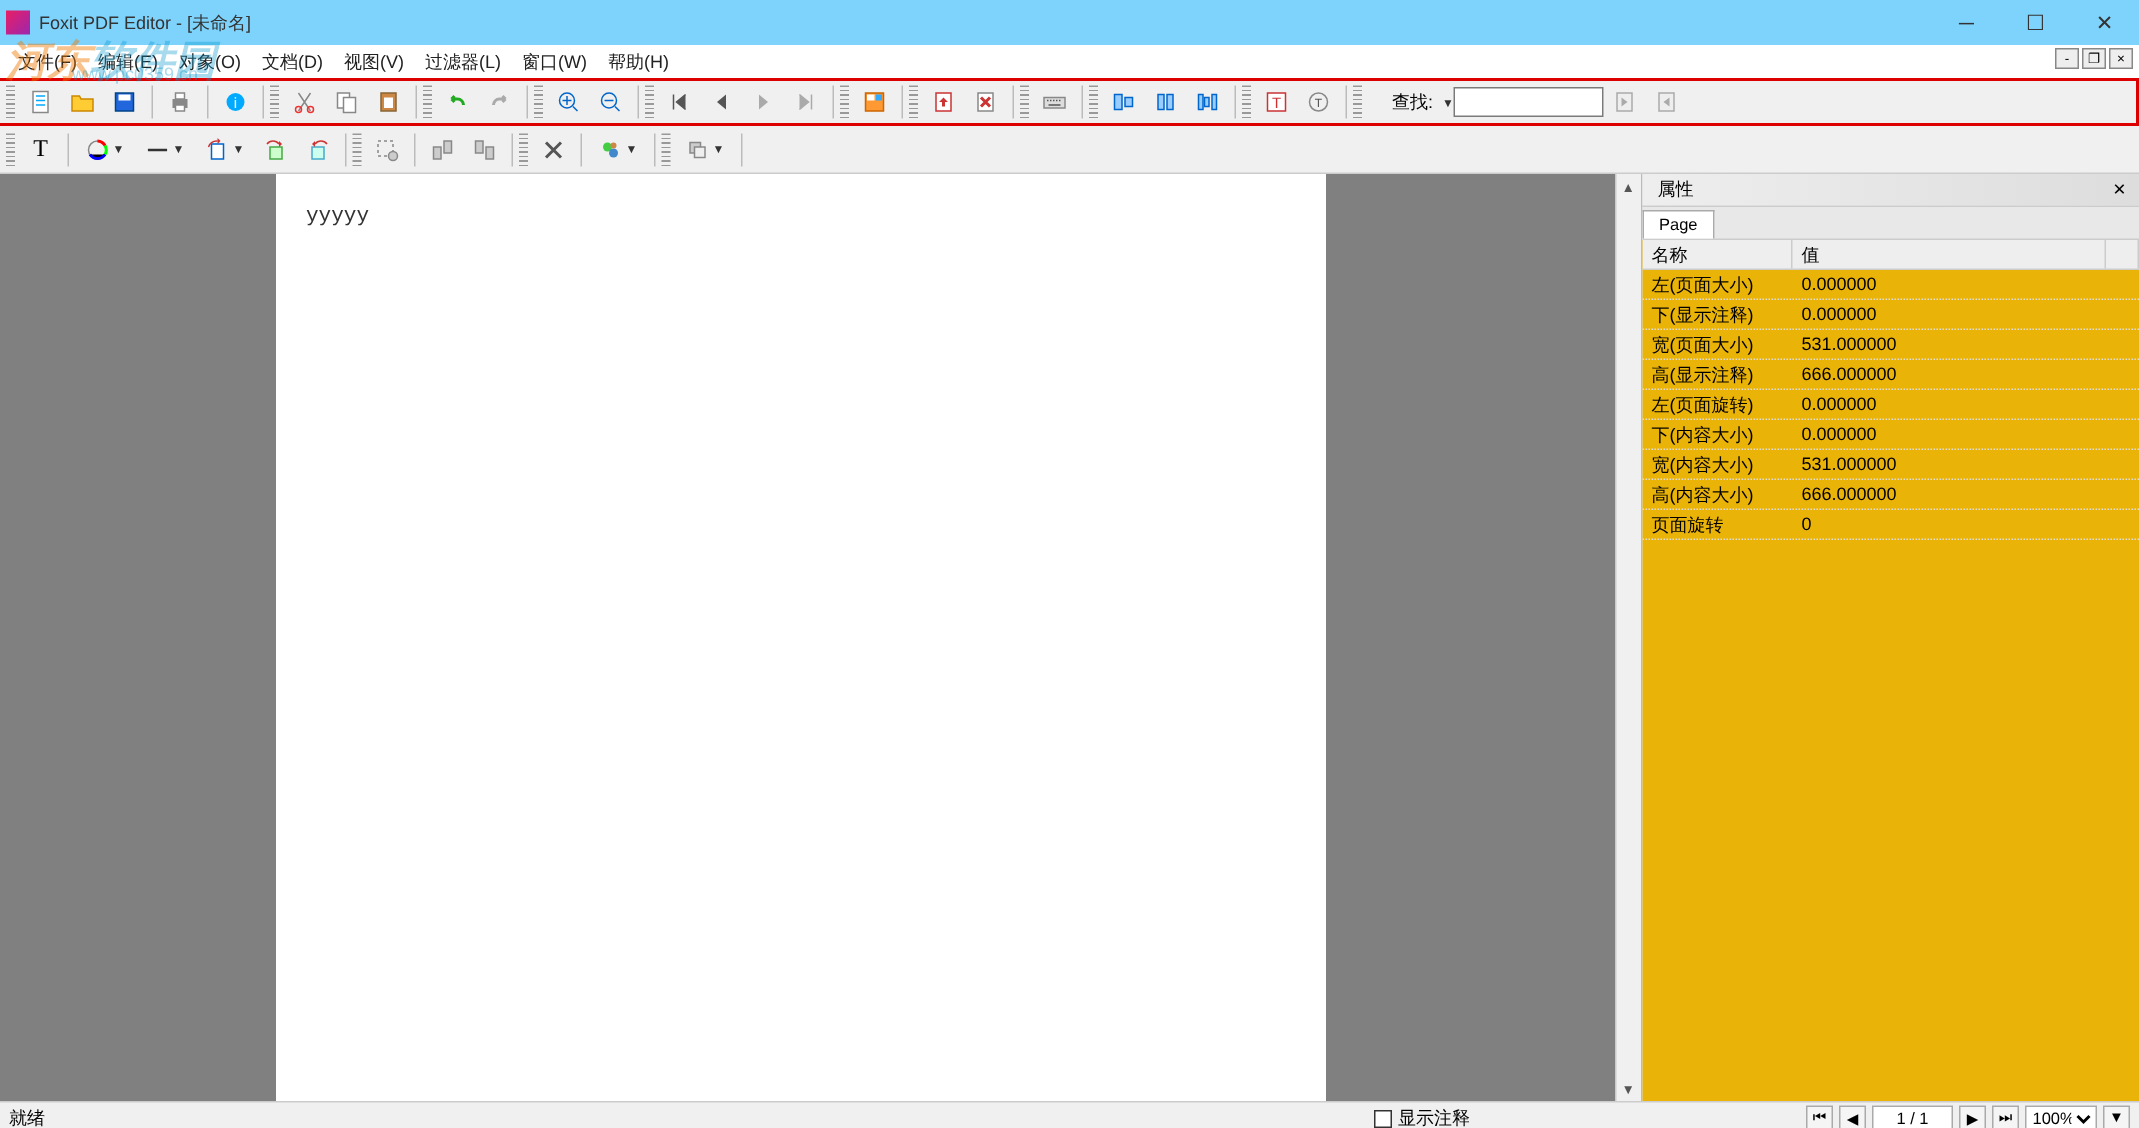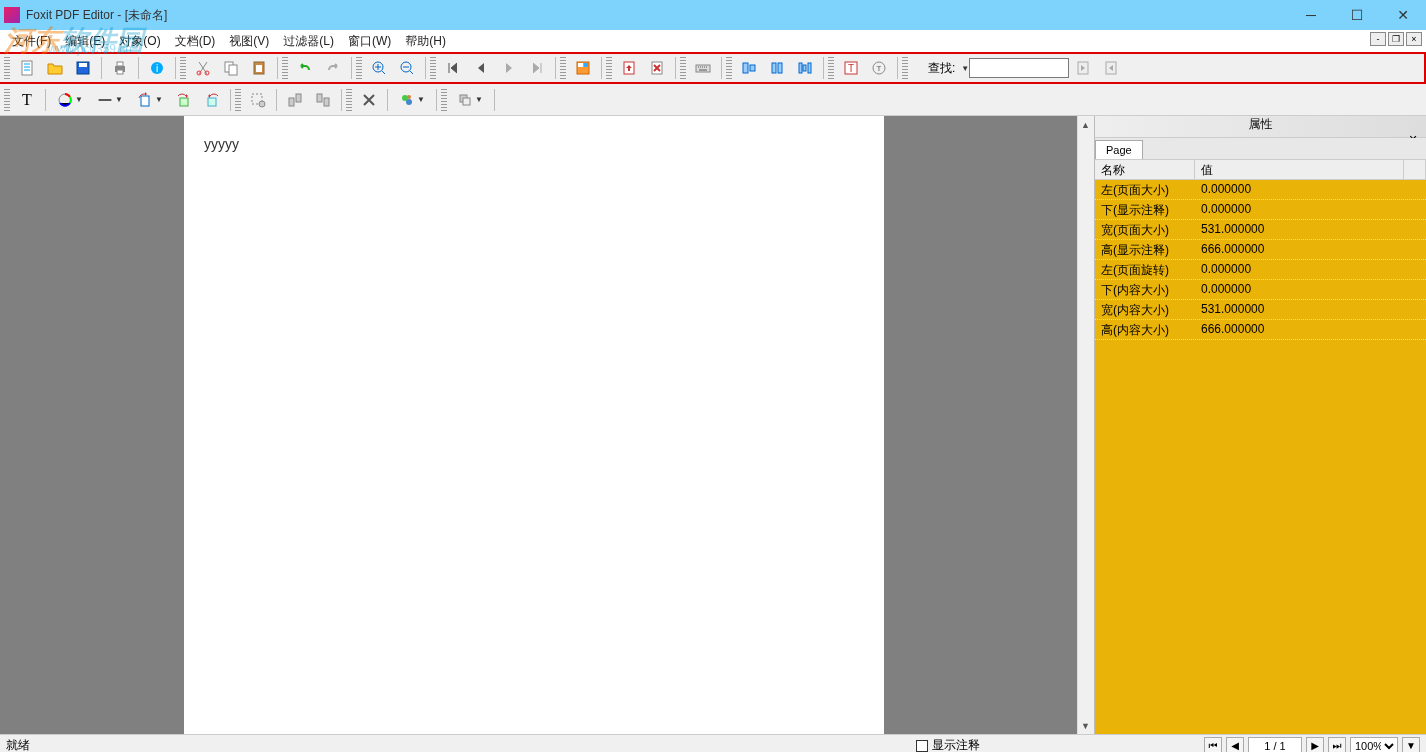--- a/index.html
+++ b/index.html
@@ -25,26 +25,26 @@
 .tbtn.wide { width: 36px; }
 .dropdown-arrow { font-size: 8px; margin-left: 2px; color: #333; }
 .search-area { display: flex; align-items: center; margin-left: 17px; }
 .search-label { font-size: 12px; margin-right: 4px; }
 .search-input { width: 100px; height: 20px; border: 1px solid #7a7a7a; background: #fff; padding: 0 4px; font-size: 12px; }
 .toolbar2 { height: 32px; background: #f0f0f0; border-bottom: 1px solid #ccc; display: flex; align-items: center; padding: 0 4px; }
 .content { display: flex; height: 618px; background: #fff; }
 .doc-area { flex: 1; display: flex; background: #808080; position: relative; }
 .doc-left { width: 184px; background: #808080; }
 .page { width: 700px; background: #fff; margin: 0; padding: 20px; position: relative; }
-.page-text { font-family: Liberation Sans, sans-serif; font-size: 14px; color: #333; }
+.page-text { font-family: Liberation Mono, monospace; font-size: 14px; color: #333; }
 .doc-right { flex: 1; background: #808080; }
 .vscroll { width: 17px; background: #f0f0f0; border-left: 1px solid #ddd; position: relative; }
 .vscroll-btn { width: 15px; height: 17px; background: #f0f0f0; display:flex; align-items:center; justify-content:center; font-size:9px; color:#555; }
 .properties { width: 332px; background: #f5f5f5; border-left: 1px solid #bbb; display: flex; flex-direction: column; }
-.prop-header { height: 22px; display: flex; align-items: center; border-bottom: 1px solid #ccc; background: linear-gradient(to right,#eee,#ddd); flex-direction: column; }
+.prop-header { height: 22px; display: flex; align-items: center; border-bottom: 1px solid #ccc; background: linear-gradient(to right,#eee,#ddd); }
 .prop-title { padding: 0 10px; font-size: 12px; }
 .prop-close { margin-left: auto; width: 18px; height: 18px; display: flex; align-items: center; justify-content: center; font-size: 11px; margin-right: 4px; }
 .prop-tabs { height: 22px; display: flex; background: #e8e8e8; border-bottom: 1px solid #ccc; }
 .prop-tab { padding: 3px 10px; background: #fff; border: 1px solid #aaa; border-bottom: none; font-size: 11px; margin-left: 0; margin-top: 2px; }
 .prop-grid { flex: 1; overflow: auto; background: #eab308; }
 .grid-header { display: flex; height: 20px; background: #eee; border-bottom: 1px solid #ccc; }
 .grid-header .col { border-right: 1px solid #ccc; padding: 2px 6px; font-size: 12px; }
 .col-name { width: 100px; }
 .col-value { flex: 1; }
 .col-extra { width: 22px; }
@@ -431,20 +431,24 @@
             <div class="cell cell-value">0.000000</div>
           </div>
           <div class="grid-row">
             <div class="cell cell-name">宽(内容大小)</div>
             <div class="cell cell-value">531.000000</div>
           </div>
           <div class="grid-row">
             <div class="cell cell-name">高(内容大小)</div>
             <div class="cell cell-value">666.000000</div>
           </div>
+          <div class="grid-row">
+            <div class="cell cell-name">页面旋转</div>
+            <div class="cell cell-value">0</div>
+          </div>
         </div>
     </div>
   </div>
 </div>
 
 <div class="statusbar">
   <div class="status-text">就绪</div>
   <div class="status-right">
     <label class="checkbox-label">
       <span class="checkbox-box"></span>

